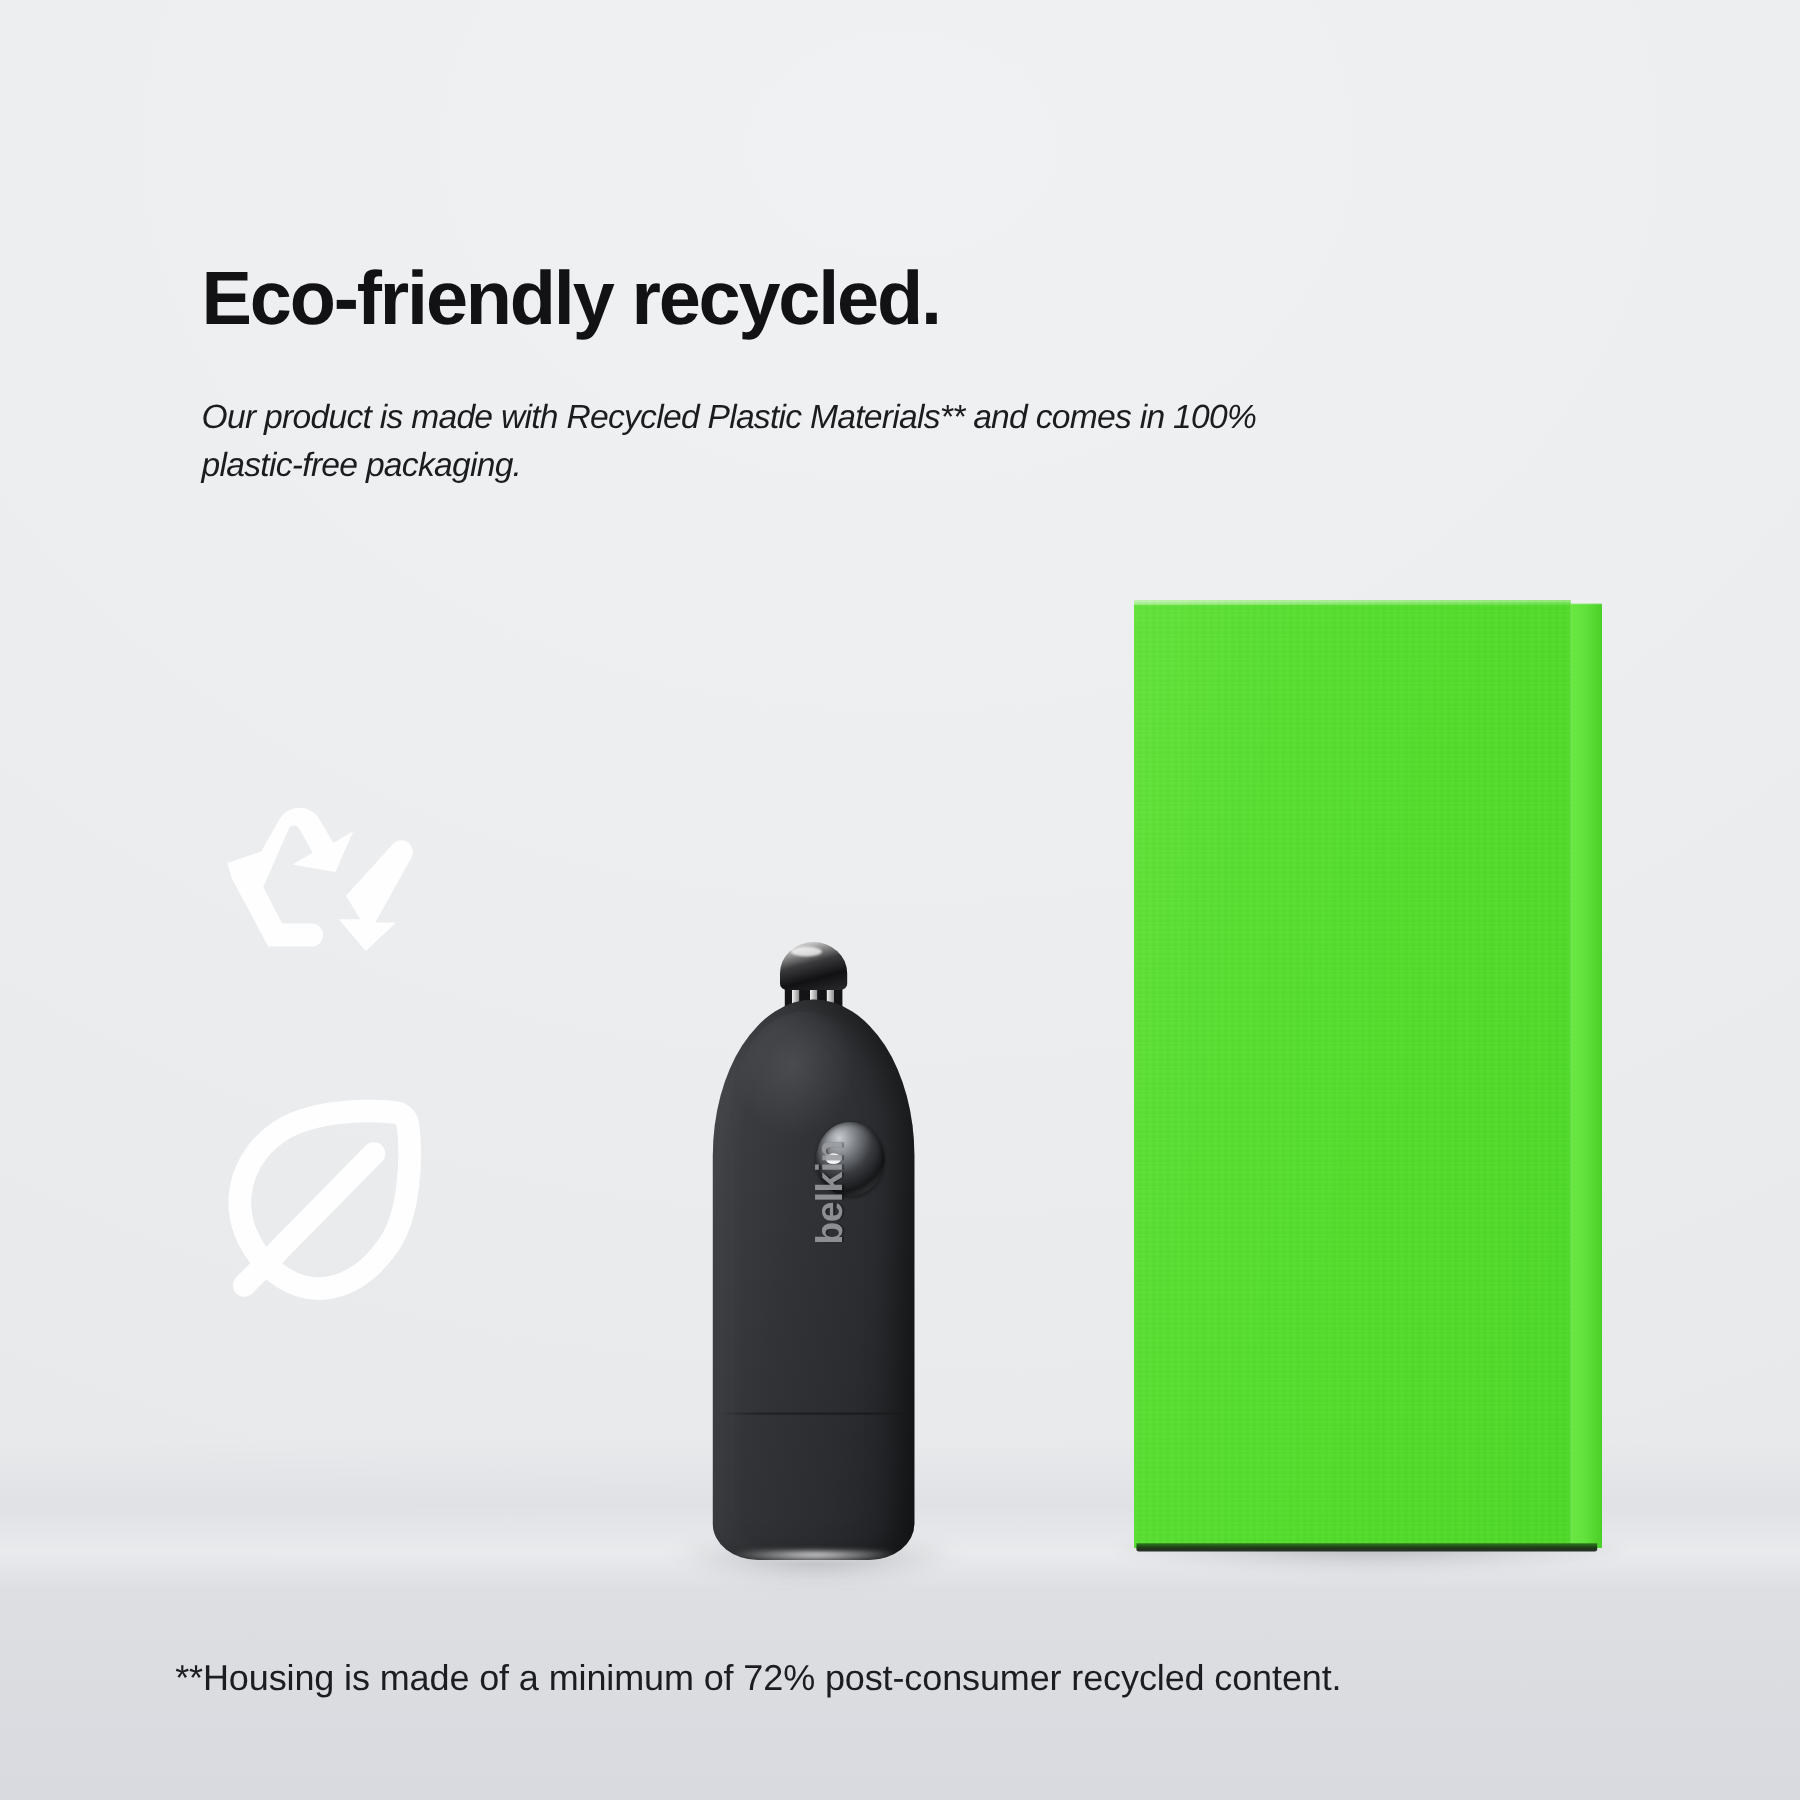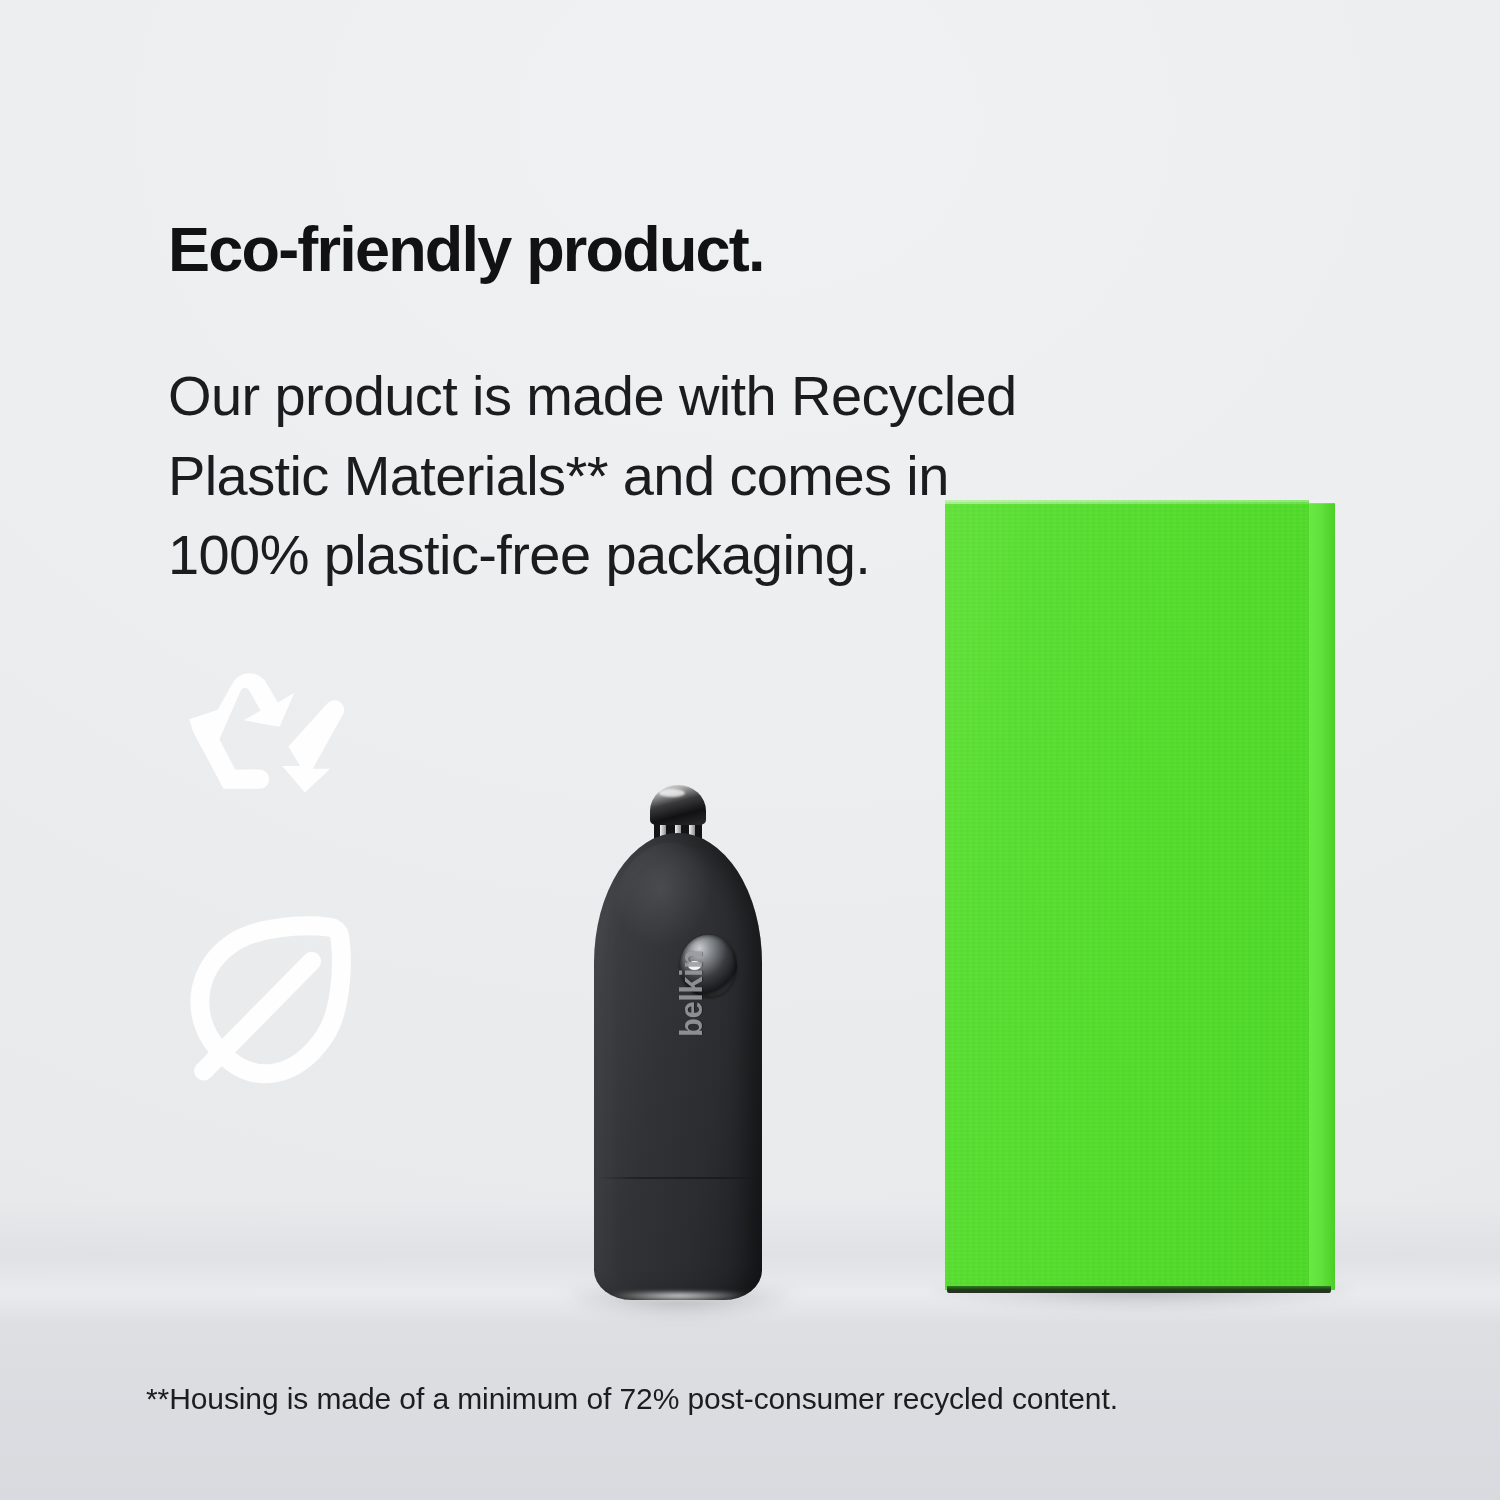--- a/index.html
+++ b/index.html
@@ -52,25 +52,26 @@
     letter-spacing: -1.8px;
     color: #121214;
     line-height: 1.0;
     white-space: nowrap;
   }
   .subcopy {
     position: absolute;
     left: 168px;
     top: 300px;
     width: 900px;
-    font-size: 56px;
+    font-size: 28px;
     font-weight: 400;
     letter-spacing: -0.6px;
     line-height: 1.42;
     color: #1c1c1f;
+    font-style: italic;
   }
   .footnote {
     position: absolute;
     left: 146px;
     top: 1352px;
     font-size: 30px;
     font-weight: 400;
     letter-spacing: -0.1px;
     color: #1d1d20;
     white-space: nowrap;
@@ -332,21 +333,21 @@
   }
 </style>
 </head>
 <body>
 
 <div class="stage">
 
   <div class="floor"></div>
   <div class="floor-line"></div>
 
-  <h1 class="headline">Eco-friendly product.</h1>
+  <h1 class="headline">Eco-friendly recycled.</h1>
 
   <p class="subcopy">Our product is made with Recycled Plastic Materials** and comes in 100% plastic-free packaging.</p>
 
   <p class="footnote">**Housing is made of a minimum of 72% post-consumer recycled content.</p>
 
   <div class="eco-icon" id="icon-recycle">
     <svg viewBox="0 0 100 100" width="175" height="190" aria-hidden="true">
       <g fill="#ffffff">
 
         <path d="M14.5 62.5 L31.5 32.5 a11 11 0 0 1 19 0.4 L57 44 l9.5 -5.6 l-8.5 19.4 l-20.4 -3.6 l9.6 -5.6 l-6.6 -11.6 a2.6 2.6 0 0 0 -4.6 -0.1 L22.2 68.3 a5.5 5.5 0 0 1 -9.6 -5.4 Z"></path>

